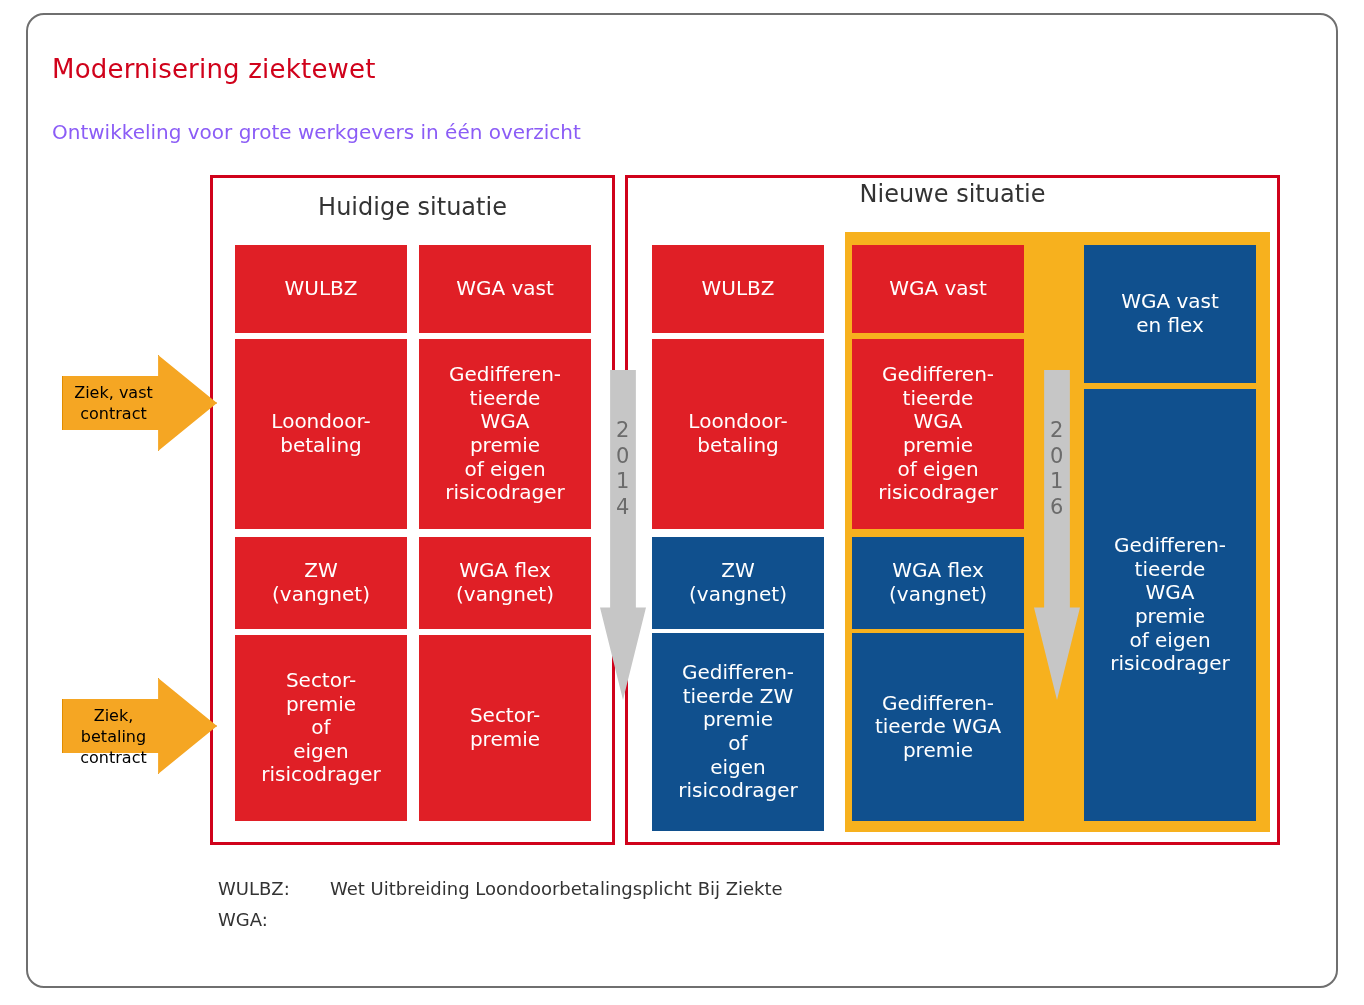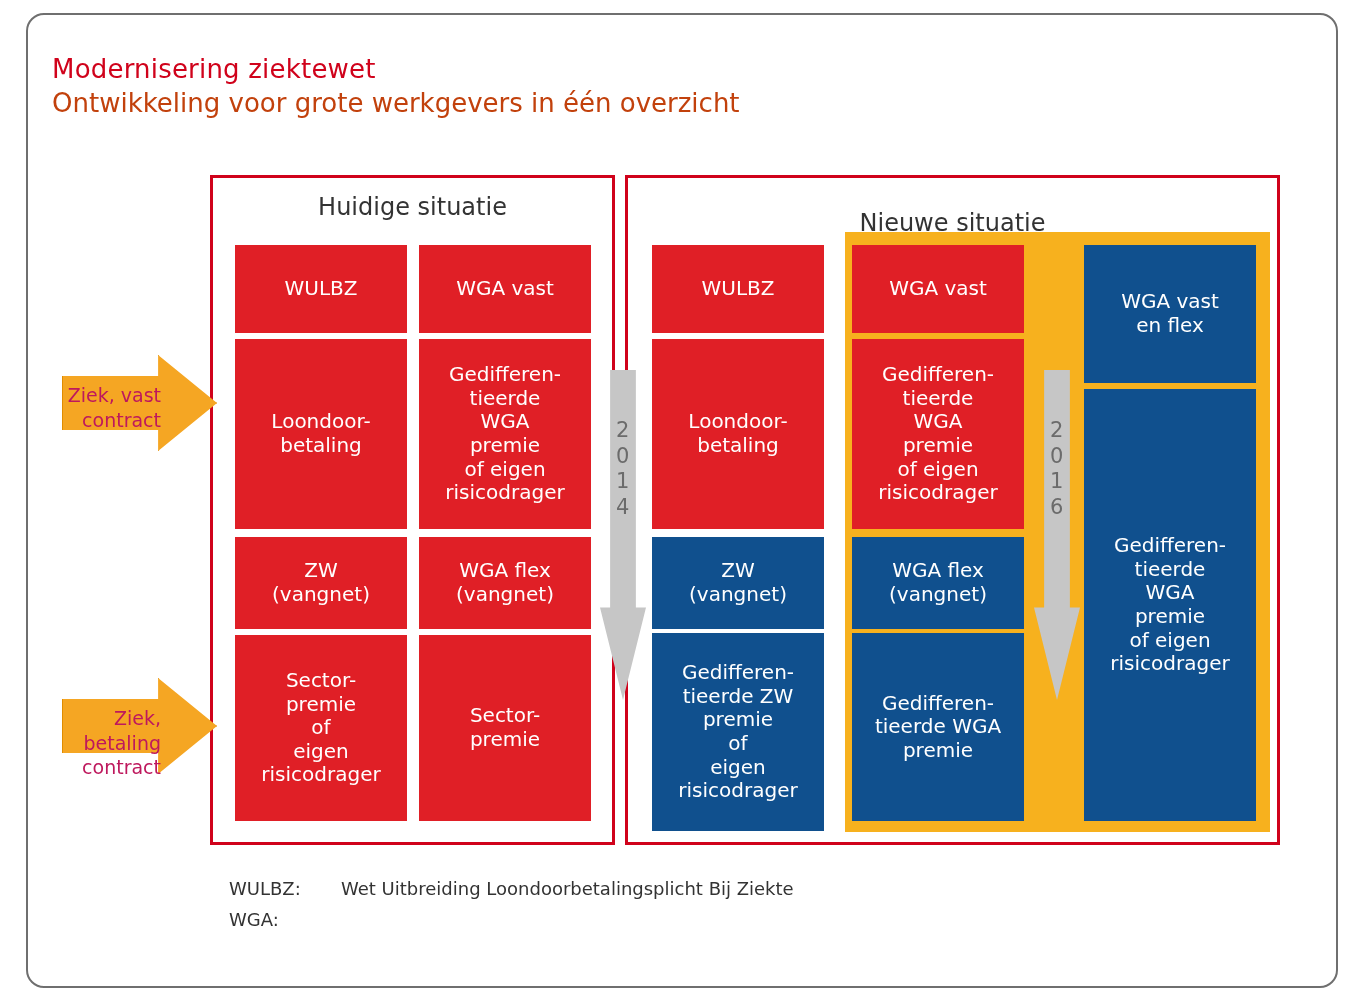--- a/index.html
+++ b/index.html
@@ -33,23 +33,23 @@
     left: 52px;
     top: 54px;
     font-size: 26px;
     color: #d0021b;
     letter-spacing: 0.2px;
     white-space: nowrap;
   }
   .subtitle {
     position: absolute;
     left: 52px;
-    top: 88px;
-    font-size: 26px;
-    color: #c2410c;
+    top: 120px;
+    font-size: 20px;
+    color: #8b5cf6;
     white-space: nowrap;
   }
 
   
   .panel {
     position: absolute;
     border: 3px solid #d0021b;
     box-sizing: border-box;
     background: transparent;
   }
@@ -57,21 +57,21 @@
   .panel-right { left: 625px; top: 175px; width: 655px; height: 670px; }
 
   .panel-heading {
     position: absolute;
     font-size: 24px;
     color: #333333;
     text-align: center;
     white-space: nowrap;
   }
   .heading-left { left: 210px; top: 193px; width: 405px; }
-  .heading-right { left: 625px; top: 209px; width: 655px; }
+  .heading-right { left: 625px; top: 180px; width: 655px; }
 
   
   .blk {
     position: absolute;
     box-sizing: border-box;
     display: flex;
     align-items: center;
     justify-content: center;
     text-align: center;
     color: #ffffff;
@@ -130,34 +130,33 @@
     background: #f5a623;
     border: 1px solid #e08c00;
     box-sizing: border-box;
     clip-path: polygon(0% 22%, 62% 22%, 62% 0%, 100% 50%, 62% 100%, 62% 78%, 0% 78%);
   }
   .entry-arrow .txt {
     position: absolute;
     left: 4px;
     top: 28px;
     width: 95px;
-    text-align: right;
-    color: #be185d;
-    font-size: 19px;
+    text-align: center;
+    color: #000000;
+    font-size: 16px;
     line-height: 1.3;
   }
 
   
   .legend {
     position: absolute;
     left: 218px;
     top: 878px;
     font-size: 18px;
     color: #333333;
-    margin-left: 11px;
   }
   .legend-row {
     display: flex;
     margin-bottom: 10px;
   }
   .legend-term { width: 112px; }
   .legend-def { }
 </style>
 </head>
 <body>

